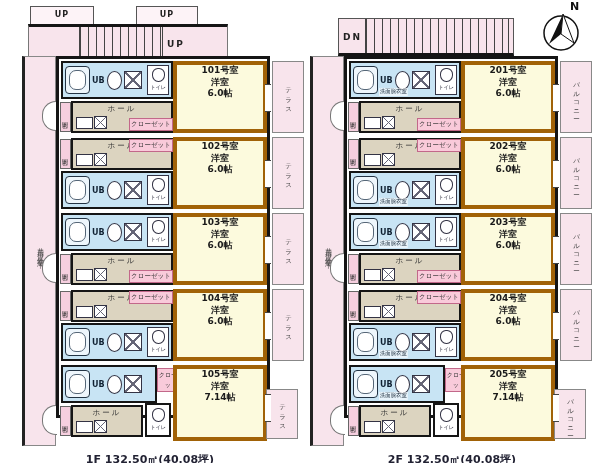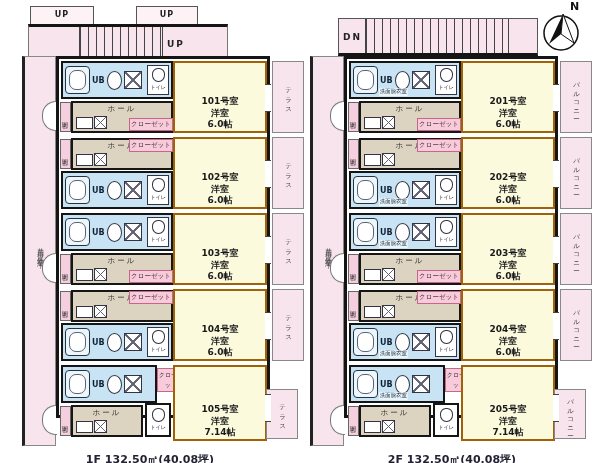--- a/index.html
+++ b/index.html
@@ -8,21 +8,21 @@
   .panel{position:absolute;top:4px;width:296px;height:452px}
   #p1{left:16px}#p2{left:304px}
 
   
   .stub{position:absolute;height:18px;background:#fdf3f7;border:1px solid #555;border-bottom:none;
         text-align:center;font-size:8px;font-weight:bold;line-height:15px;letter-spacing:1px;box-sizing:border-box}
   #p1 .stub1{left:14px;top:2px;width:64px}
   #p1 .stub2{left:120px;top:2px;width:62px}
   .stairs{position:absolute;background:#f8e4ec;box-sizing:border-box}
   #p1 .stairs{left:12px;top:20px;width:200px;height:36px;border:1px solid #777;border-top:3px solid #151515}
-  #p2 .stairs{left:34px;top:14px;width:200px;height:38px;border:1px solid #555;border-bottom:3px solid #151515}
+  #p2 .stairs{left:34px;top:14px;width:176px;height:38px;border:1px solid #555;border-bottom:3px solid #151515}
   .treads{position:absolute;top:0;bottom:0;border-left:1px solid #444;border-right:1px solid #444;
           background:repeating-linear-gradient(90deg,#444 0 1px,transparent 1px 8px)}
   #p1 .treads{left:50px;width:82px}
   #p2 .treads{left:26px;width:142px}
   .stairlbl{position:absolute;font-size:9px;font-weight:bold;letter-spacing:2px;color:#222}
   #p1 .stairlbl{left:138px;top:12px}
   #p2 .stairlbl{left:4px;top:13px}
 
   
   .corridor{position:absolute;left:6px;top:52px;width:34px;height:390px;background:#f8e4ec;
@@ -62,22 +62,22 @@
   .stove{width:11px;height:11px;display:inline-block}
 
   .genkan{position:absolute;left:1px;width:11px;height:30px;background:#f6cfdf;border:1px solid #666;
           writing-mode:vertical-rl;font-size:6px;line-height:9px;text-align:center;color:#333;box-sizing:border-box}
   .odd .genkan{top:43px}.even .genkan{top:4px}
 
   .closet{position:absolute;left:70px;width:44px;height:13px;background:#f9cada;border:1px solid #c2688a;
           font-size:6.5px;text-align:center;line-height:11px;color:#333;box-sizing:border-box;overflow:hidden}
   .odd .closet{top:59px}.even .closet{top:4px}
 
-  .room{position:absolute;left:114px;top:2px;bottom:2px;width:94px;background:#fcfadd;border:2px solid #a16207;
-        box-sizing:border-box;display:flex;align-items:flex-end;justify-content:center;text-align:center}
+  .room{position:absolute;left:114px;top:2px;bottom:2px;width:94px;background:#fcfadd;border:4px solid #a16207;
+        box-sizing:border-box;display:flex;align-items:flex-start;justify-content:center;text-align:center}
   .rlbl{font-size:9px;font-weight:bold;line-height:1.3;color:#1a1a1a}
 
   
   .last .bath{width:96px}
   .last .closet{left:98px;top:5px;width:28px;height:24px;line-height:1.6;font-size:6px;padding-top:1px;white-space:normal}
   .last .hall{width:72px}
   .wc2{position:absolute;left:86px;top:40px;width:26px;height:34px;background:#fff;border:2px solid #151515;
        box-sizing:border-box;display:flex;flex-direction:column;align-items:center;justify-content:center;gap:1px}
 
   

